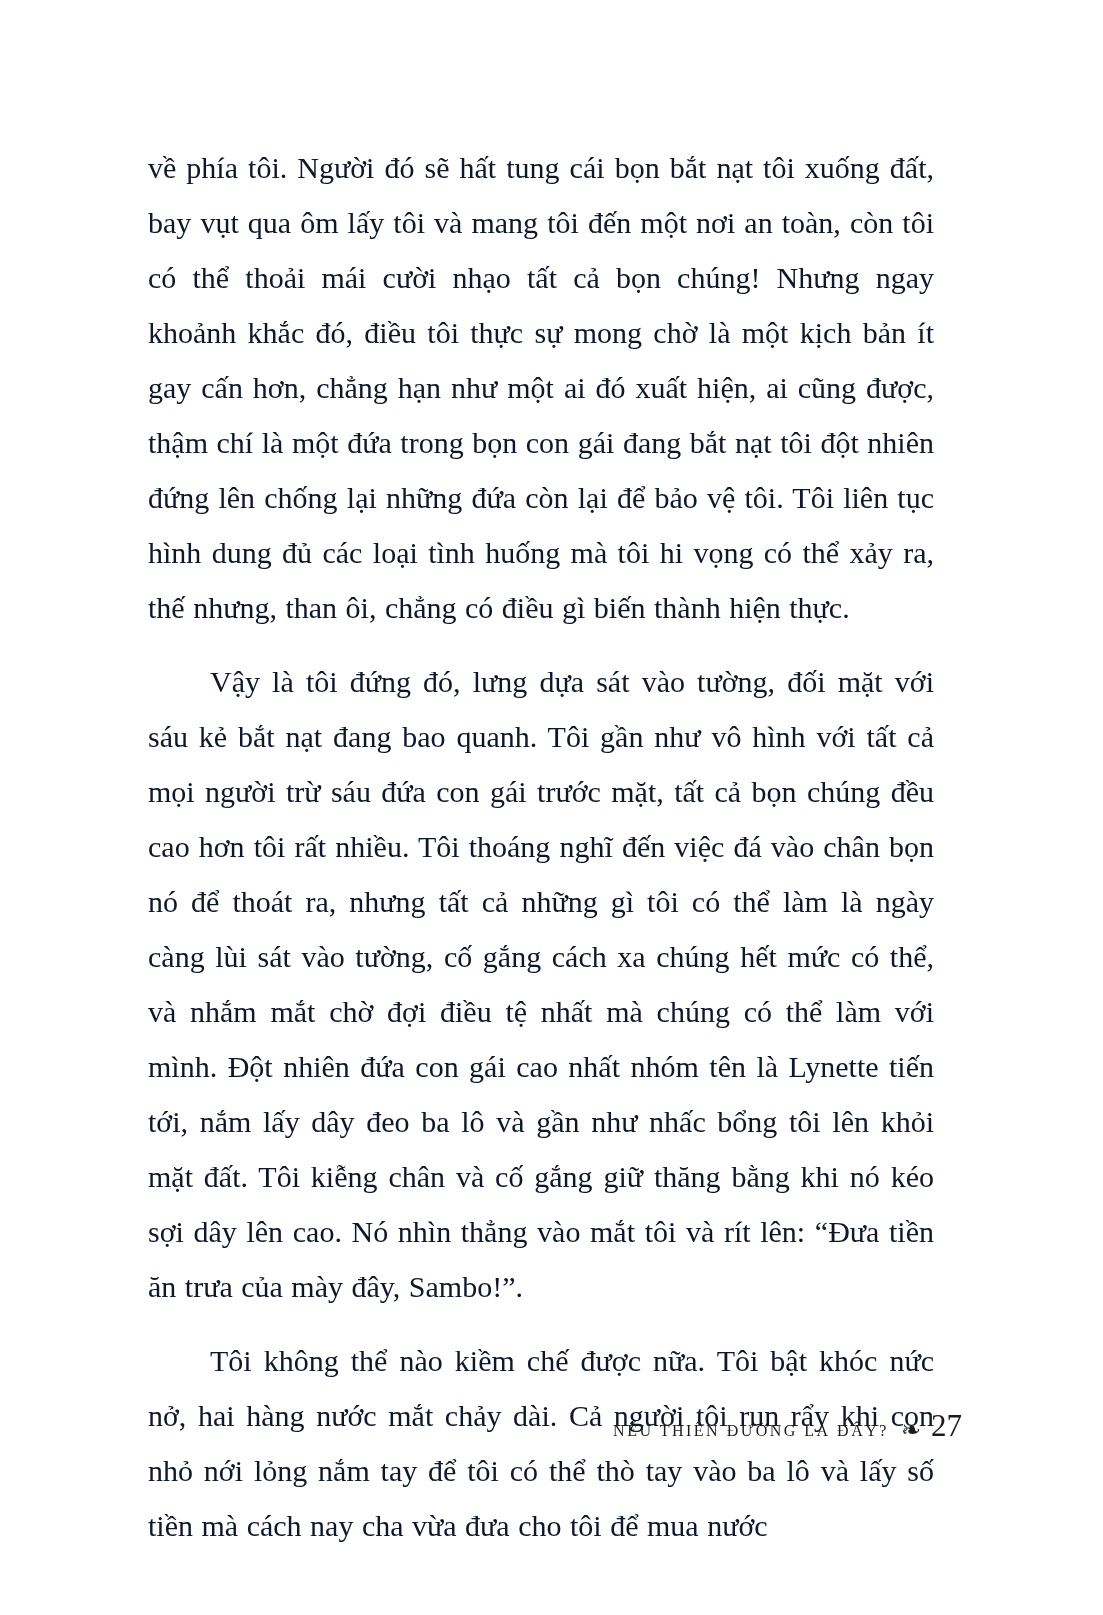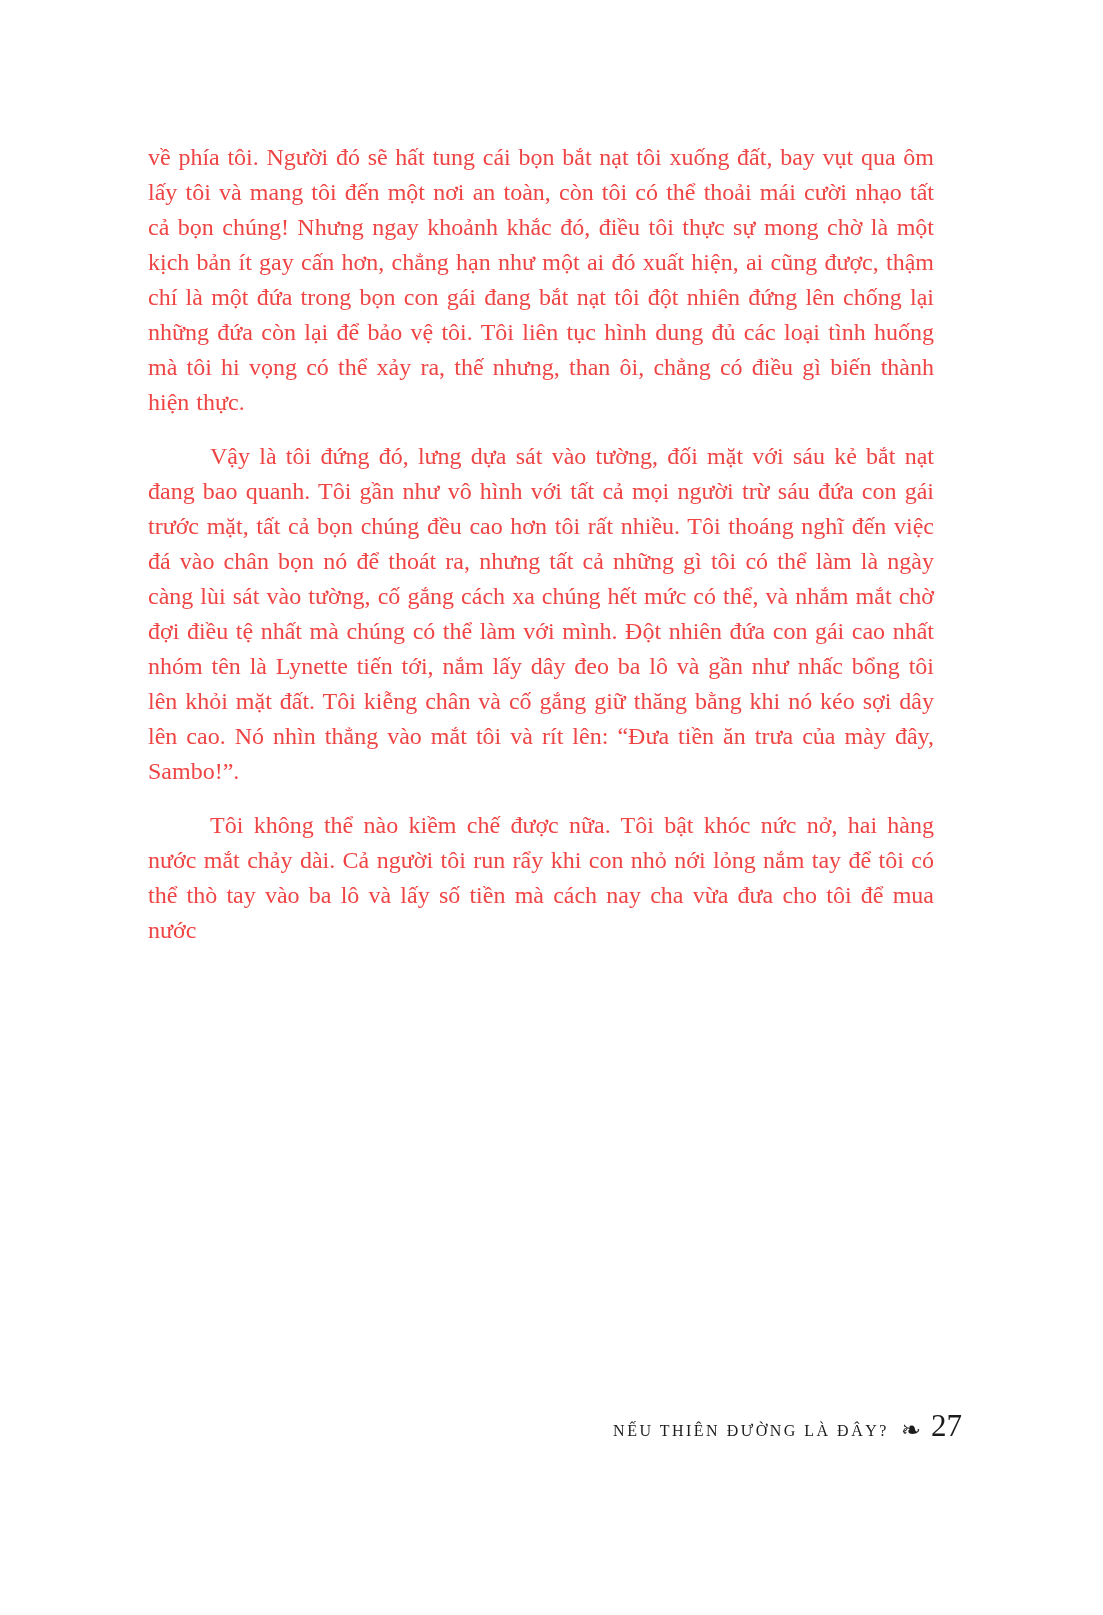--- a/index.html
+++ b/index.html
@@ -18,25 +18,25 @@
     color: #1c1c1c;
   }
   .text-block {
     position: absolute;
     left: 148px;
     top: 140px;
     width: 786px;
   }
   .text-block p {
     margin: 0 0 19px 0;
-    font-size: 24px;
-    line-height: 35px;
+    font-size: 30px;
+    line-height: 55px;
     text-align: justify;
     text-justify: inter-word;
-    color: #ef4444;
+    color: #0f172a;
     word-spacing: 1px;
   }
   .text-block p.indent {
     text-indent: 62px;
   }
   .running-footer {
     position: absolute;
     left: 148px;
     top: 1408px;
     width: 814px;

